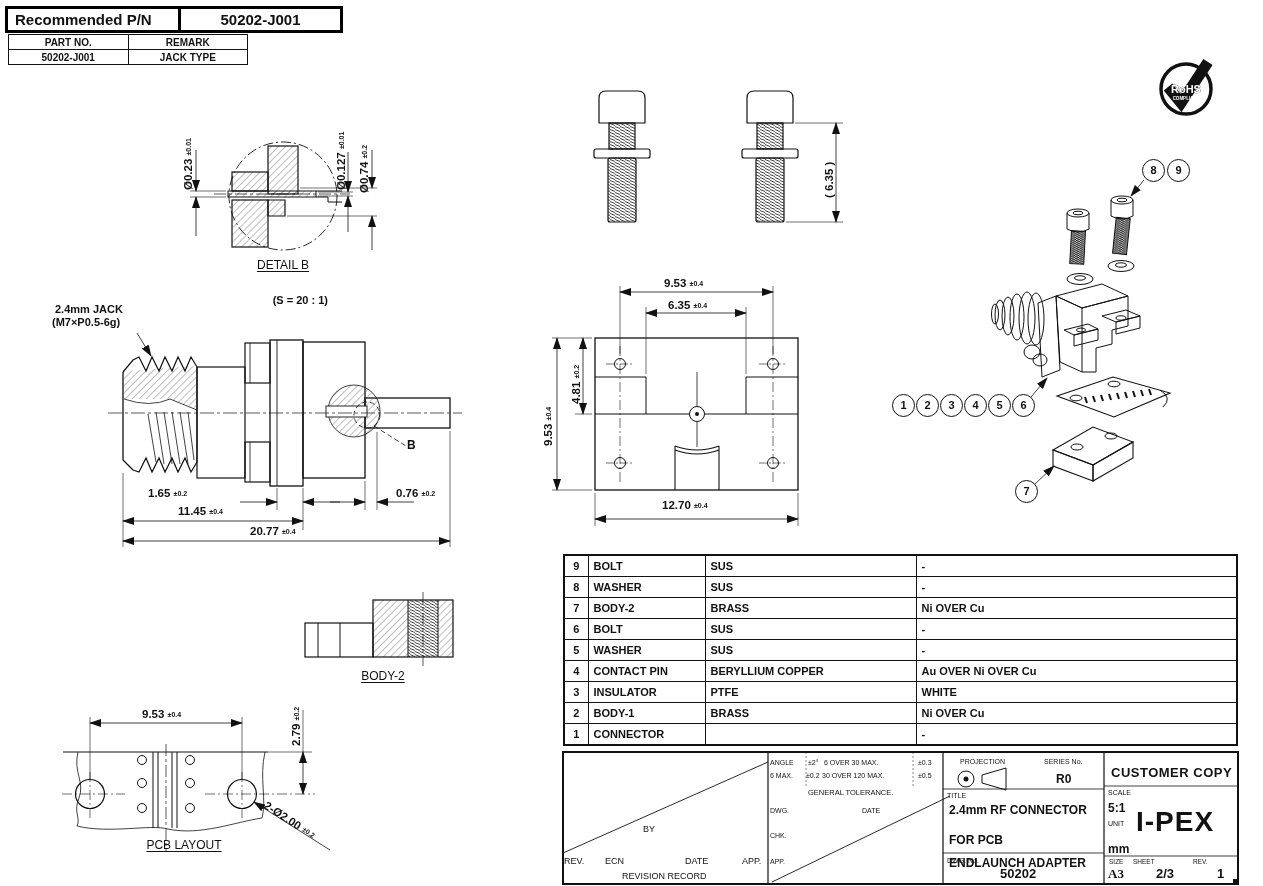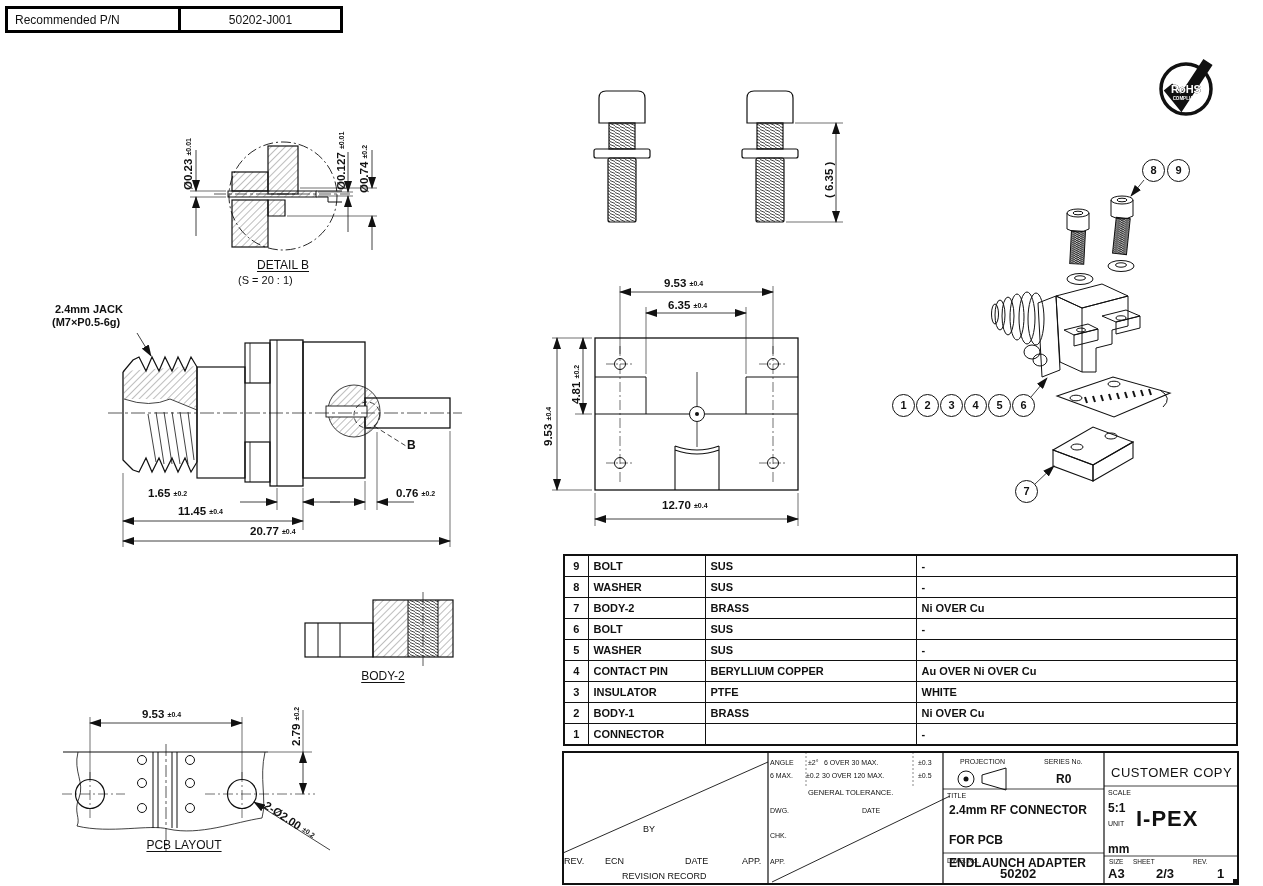--- a/index.html
+++ b/index.html
@@ -7,37 +7,37 @@
        font-family:"Liberation Sans",sans-serif;color:#111;}
   .sheet{position:absolute;inset:0;}
   svg.art{position:absolute;left:0;top:0;}
   .lbl{position:absolute;white-space:nowrap;line-height:1;font-size:11px;font-weight:bold;text-align:right;}
   .dim{position:absolute;white-space:nowrap;line-height:1;font-size:11.5px;font-weight:bold;}
   .dim .dt{font-size:7px;vertical-align:1.5px;}
   .r270{transform:rotate(-90deg);transform-origin:0 0;}
   .r33{transform:rotate(33deg);transform-origin:0 0;}
   .cap{position:absolute;text-align:center;font-size:12px;font-weight:normal;
        text-decoration:underline;text-underline-offset:2px;line-height:1;}
-  .note{position:absolute;text-align:left;font-size:11px;font-weight:normal;line-height:1;}
+  .note{position:absolute;text-align:right;font-size:11px;font-weight:bold;line-height:1;margin-top:20px;}
   .balloon{position:absolute;width:21px;height:21px;border:1.4px solid #111;border-radius:50%;
        background:#fff;text-align:center;line-height:21px;font-size:11px;font-weight:bold;}
   table{border-collapse:collapse;}
   .t1{position:absolute;left:5px;top:6px;width:338px;height:27px;}
-  .t1 td{border:3px solid #000;font-size:12px;font-weight:normal;white-space:nowrap;}
+  .t1 td{border:3px solid #000;font-size:15px;font-weight:bold;white-space:nowrap;}
   .t1 td.l{padding-left:7px;width:162px;}
   .t1 td.r{text-align:center;}
   .t2{position:absolute;left:8px;top:34px;width:240px;}
   .t2 td{border:1.5px solid #111;font-size:10px;font-weight:bold;text-align:center;height:12px;white-space:nowrap;}
   .bom{position:absolute;left:563px;top:554px;width:675px;height:192px;border:2.5px solid #111;
        table-layout:fixed;font-size:11px;font-weight:bold;}
   .bom td{border:1.2px solid #111;padding:0 0 0 5px;white-space:nowrap;overflow:hidden;height:17px;}
   .bom td.c{text-align:center;padding:0;}
   .tb{position:absolute;white-space:nowrap;line-height:1;font-size:7px;font-weight:normal;}
   .tbv{position:absolute;white-space:nowrap;line-height:1;font-size:12px;font-weight:bold;}
-  .logo{position:absolute;font-size:22px;font-weight:900;letter-spacing:1px;line-height:1;}
+  .logo{position:absolute;font-size:28px;font-weight:900;letter-spacing:1px;line-height:1;}
 </style>
 </head>
 <body>
 
 <div class="sheet">
 
 <svg class="art" width="1263" height="886" viewBox="0 0 1263 886" fill="none" stroke="#111" stroke-width="1">
   <defs>
     <marker id="ar" markerWidth="12" markerHeight="8" refX="11" refY="4" orient="auto-start-reverse" markerUnits="userSpaceOnUse">
       <path d="M0,0 L12,4 L0,8 Z" fill="#111" stroke="none"></path>
@@ -305,20 +305,32 @@
 </svg>
 
 <table class="t1">
   <tbody>
         <tr>
     <td class="l">Recommended P/N</td>
     <td class="r">50202-J001</td>
   </tr>
 </tbody>
     </table>
+<table class="t2">
+  <tbody>
+        <tr>
+    <td style="width:50%">PART NO.</td>
+    <td>REMARK</td>
+  </tr>
+  <tr>
+    <td>50202-J001</td>
+    <td>JACK TYPE</td>
+  </tr>
+</tbody>
+    </table>
 
 <div class="dim r270" style="left:183px;top:190px;"><span>Ø0.23</span> <span class="dt">±0.01</span></div>
 <div class="dim r270" style="left:336px;top:190px;"><span>Ø0.127</span> <span class="dt">±0.01</span></div>
 <div class="dim r270" style="left:359px;top:193px;"><span>Ø0.74</span> <span class="dt">±0.2</span></div>
 <div class="cap" style="left:238px;top:259px;width:90px;">DETAIL B</div>
 <div class="note" style="left:238px;top:275px;width:90px;">(S = 20 : 1)</div>
 
 <div class="lbl" style="left:55px;top:304px;">2.4mm JACK</div>
 <div class="lbl" style="left:52px;top:317px;">(M7×P0.5-6g)</div>
 <div class="lbl" style="left:407px;top:439px;font-size:12px;">B</div>
@@ -432,28 +444,28 @@
 <div class="tb" style="left:770px;top:858px;">APP.</div>
 <div class="tb" style="left:960px;top:758px;">PROJECTION</div>
 <div class="tb" style="left:1044px;top:758px;">SERIES No.</div>
 <div class="tbv" style="left:1056px;top:773px;">R0</div>
 <div class="tb" style="left:947px;top:792px;">TITLE</div>
 <div class="tbv" style="left:949px;top:804px;">2.4mm RF CONNECTOR</div>
 <div class="tbv" style="left:949px;top:857px;">ENDLAUNCH ADAPTER</div>
 <div class="tbv" style="left:949px;top:834px;">FOR PCB</div>
 <div class="tb" style="left:947px;top:857px;">DWG. No.</div>
 <div class="tbv" style="left:1000px;top:867px;font-size:13px;">50202</div>
-<div class="tbv" style="left:1111px;top:766px;font-size:13px;font-weight:normal;letter-spacing:0.5px;">CUSTOMER COPY</div>
+<div class="tbv" style="left:1111px;top:766px;font-size:13px;font-weight:bold;letter-spacing:0.5px;">CUSTOMER COPY</div>
 <div class="tb" style="left:1108px;top:789px;">SCALE</div>
 <div class="tbv" style="left:1108px;top:802px;">5:1</div>
 <div class="tb" style="left:1108px;top:820px;">UNIT</div>
 <div class="tbv" style="left:1108px;top:843px;">mm</div>
 <div class="logo" style="left:1136px;top:808px;">I-PEX</div>
 <div class="tb" style="left:1109px;top:859px;font-size:6.5px;">SIZE</div>
-<div class="tbv" style="left:1108px;top:867px;font-size:13px;">A3</div>
+<div class="tbv" style="left:1108px;top:867px;font-size:13px;font-family:Liberation Serif, serif;">A3</div>
 <div class="tb" style="left:1133px;top:859px;font-size:6.5px;">SHEET</div>
 <div class="tbv" style="left:1156px;top:867px;font-size:13px;">2/3</div>
 <div class="tb" style="left:1193px;top:859px;font-size:6.5px;">REV.</div>
 <div class="tbv" style="left:1217px;top:867px;font-size:13px;">1</div>
 <div class="tb" style="left:564px;top:857px;font-size:9px;">REV.</div>
 <div class="tb" style="left:605px;top:857px;font-size:9px;">ECN</div>
 <div class="tb" style="left:643px;top:825px;font-size:9px;">BY</div>
 <div class="tb" style="left:685px;top:857px;font-size:9px;">DATE</div>
 <div class="tb" style="left:742px;top:857px;font-size:9px;">APP.</div>
 <div class="tb" style="left:622px;top:872px;font-size:9px;">REVISION RECORD</div>

